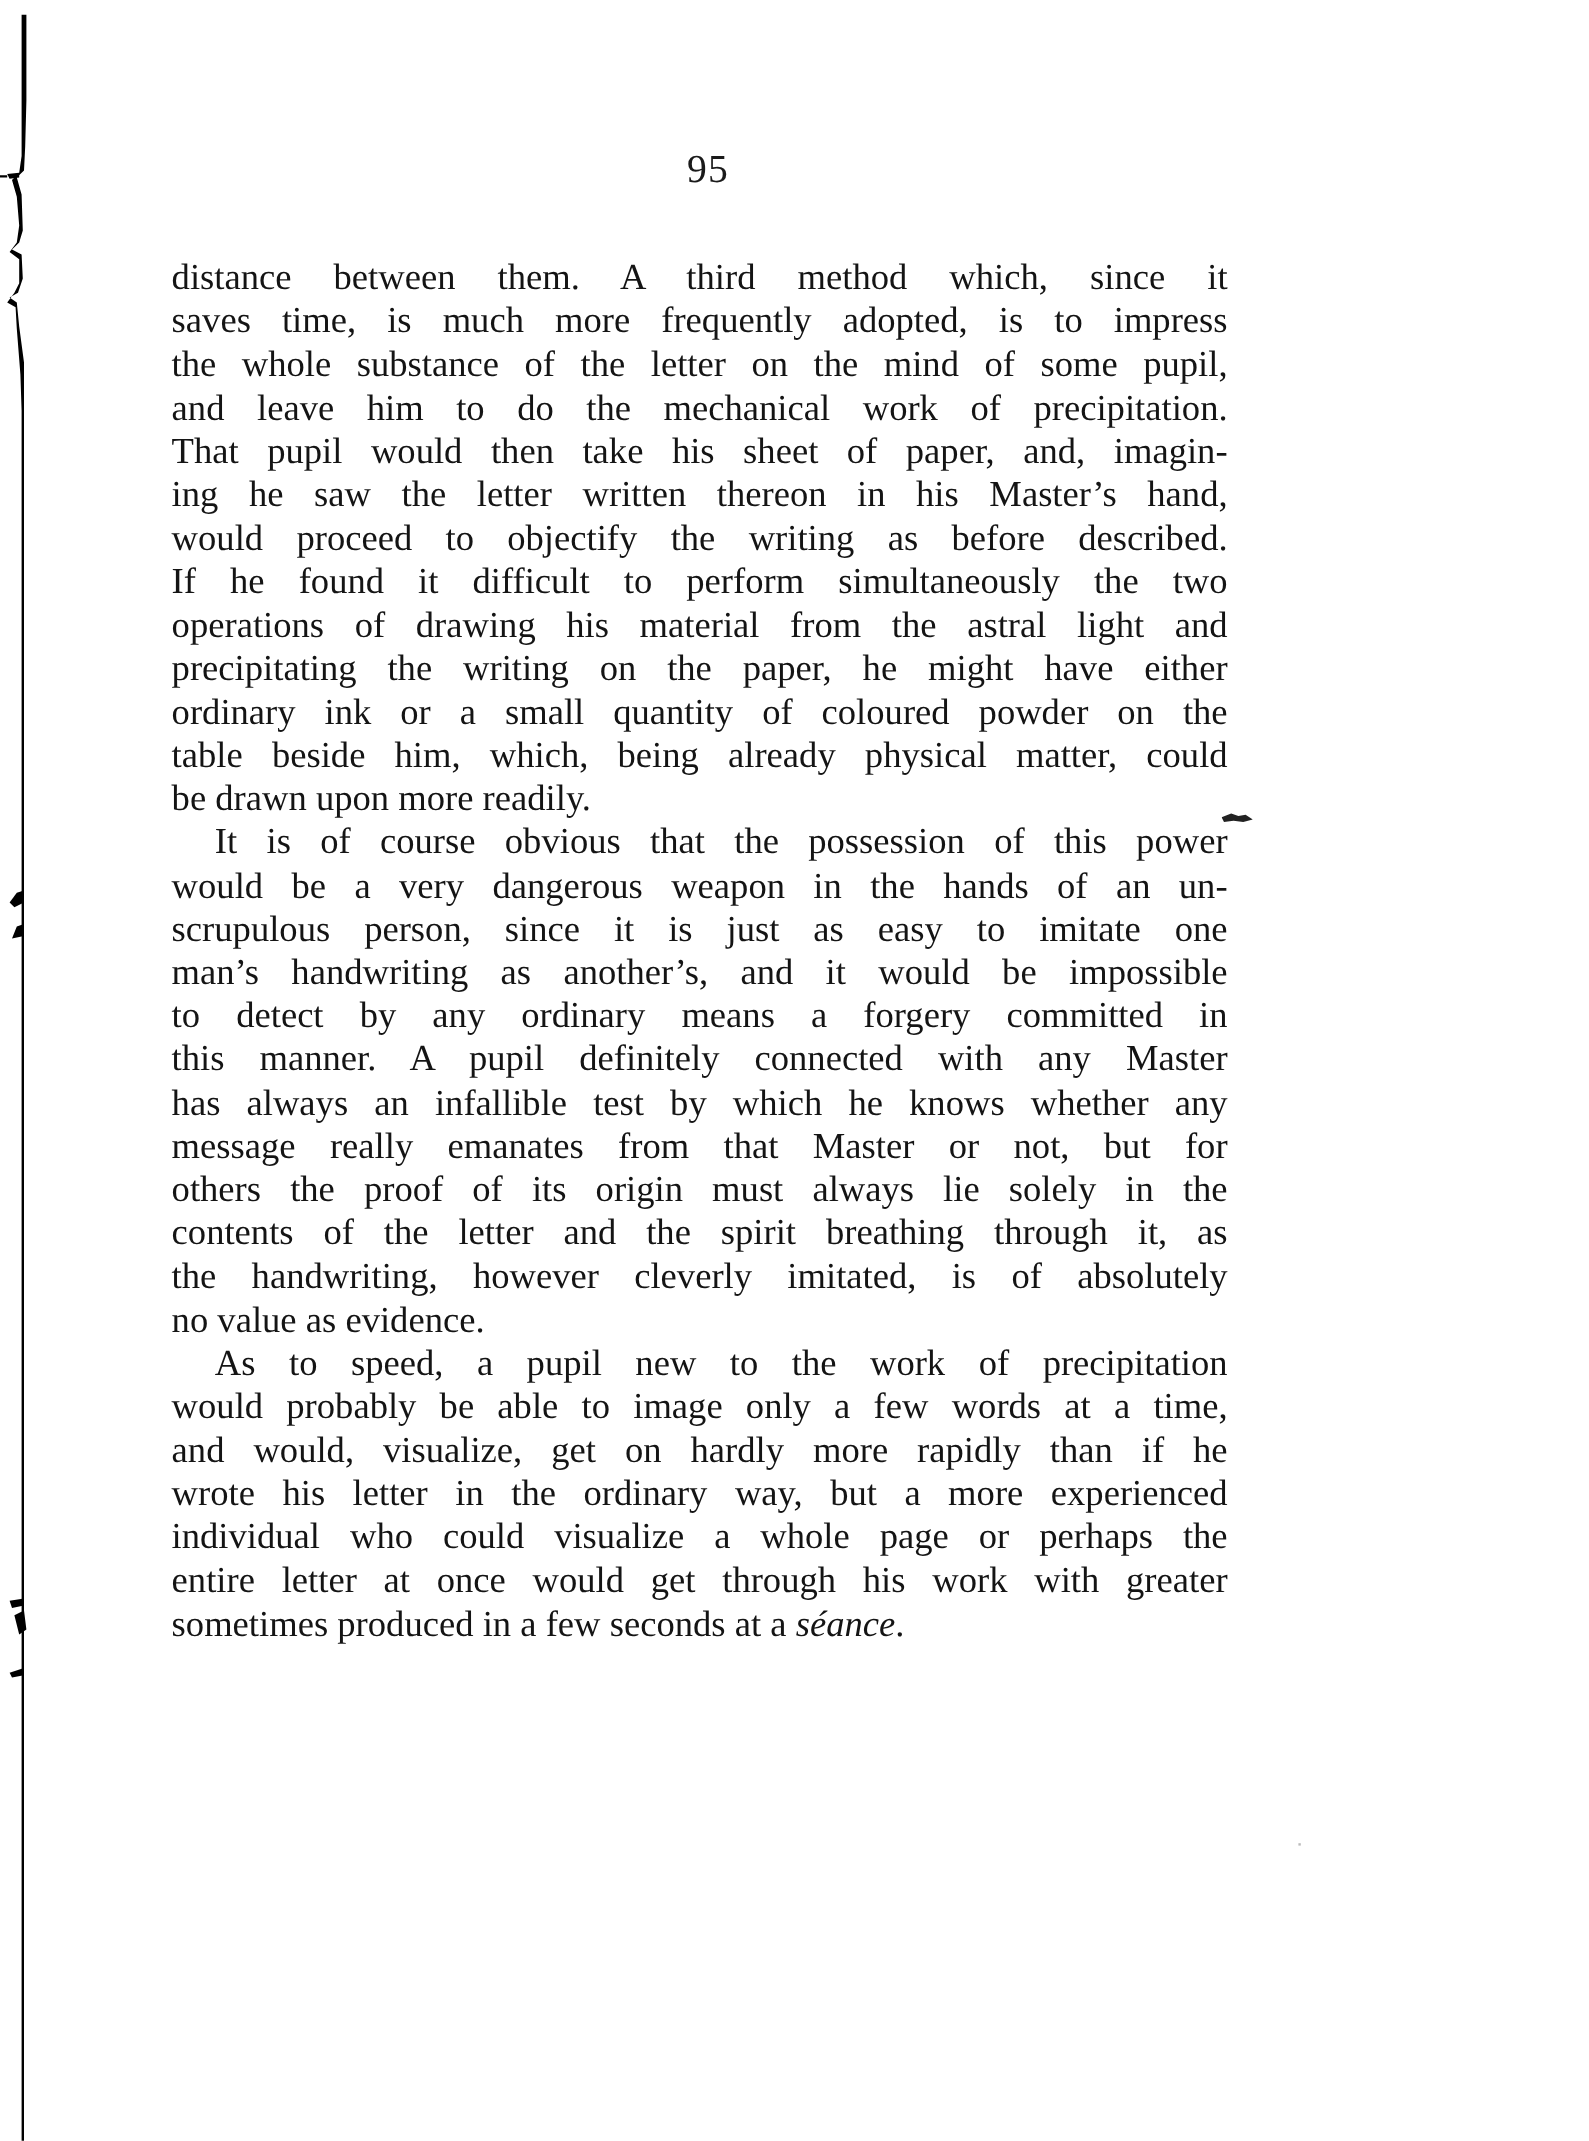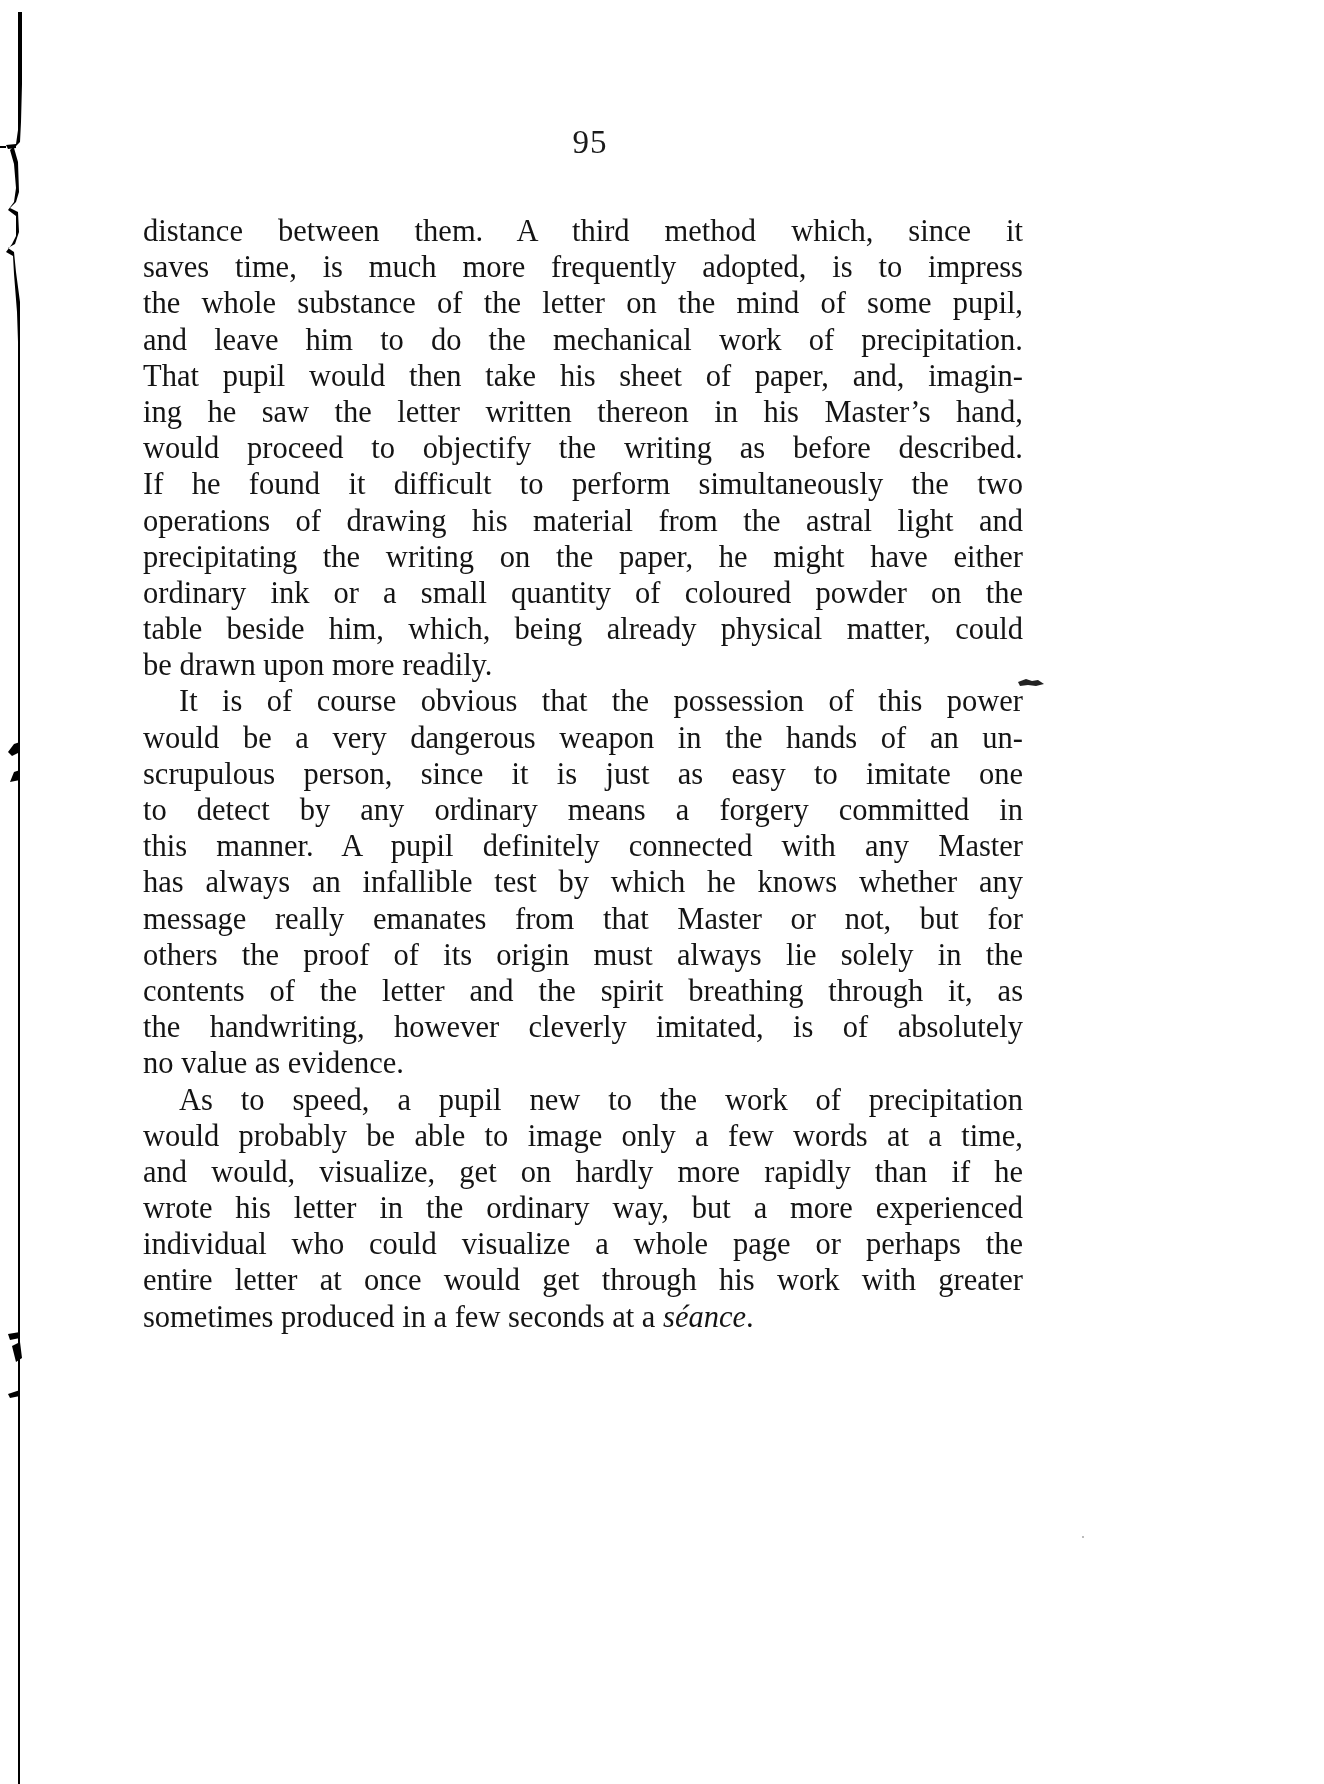--- a/index.html
+++ b/index.html
@@ -117,20 +117,21 @@
       <div class="line"><span>would proceed to objectify the writing as before described.</span></div>
       <div class="line"><span>If he found it difficult to perform simultaneously the two</span></div>
       <div class="line"><span>operations of drawing his material from the astral light and</span></div>
       <div class="line"><span>precipitating the writing on the paper, he might have either</span></div>
       <div class="line"><span>ordinary ink or a small quantity of coloured powder on the</span></div>
       <div class="line"><span>table beside him, which, being already physical matter, could</span></div>
       <div class="line last"><span>be drawn upon more readily.</span></div>
       <div class="line indent"><span>It is of course obvious that the possession of this power</span></div>
       <div class="line"><span>would be a very dangerous weapon in the hands of an un-</span></div>
       <div class="line"><span>scrupulous person, since it is just as easy to imitate one</span></div>
+      <div class="line"><span>man’s handwriting as another’s, and it would be impossible</span></div>
       <div class="line"><span>to detect by any ordinary means a forgery committed in</span></div>
       <div class="line"><span>this manner.  A pupil definitely connected with any Master</span></div>
       <div class="line"><span>has always an infallible test by which he knows whether any</span></div>
       <div class="line"><span>message really emanates from that Master or not, but for</span></div>
       <div class="line"><span>others the proof of its origin must always lie solely in the</span></div>
       <div class="line"><span>contents of the letter and the spirit breathing through it, as</span></div>
       <div class="line"><span>the handwriting, however cleverly imitated, is of absolutely</span></div>
       <div class="line last"><span>no value as evidence.</span></div>
       <div class="line indent"><span>As to speed, a pupil new to the work of precipitation</span></div>
       <div class="line"><span>would probably be able to image only a few words at a time,</span></div>

